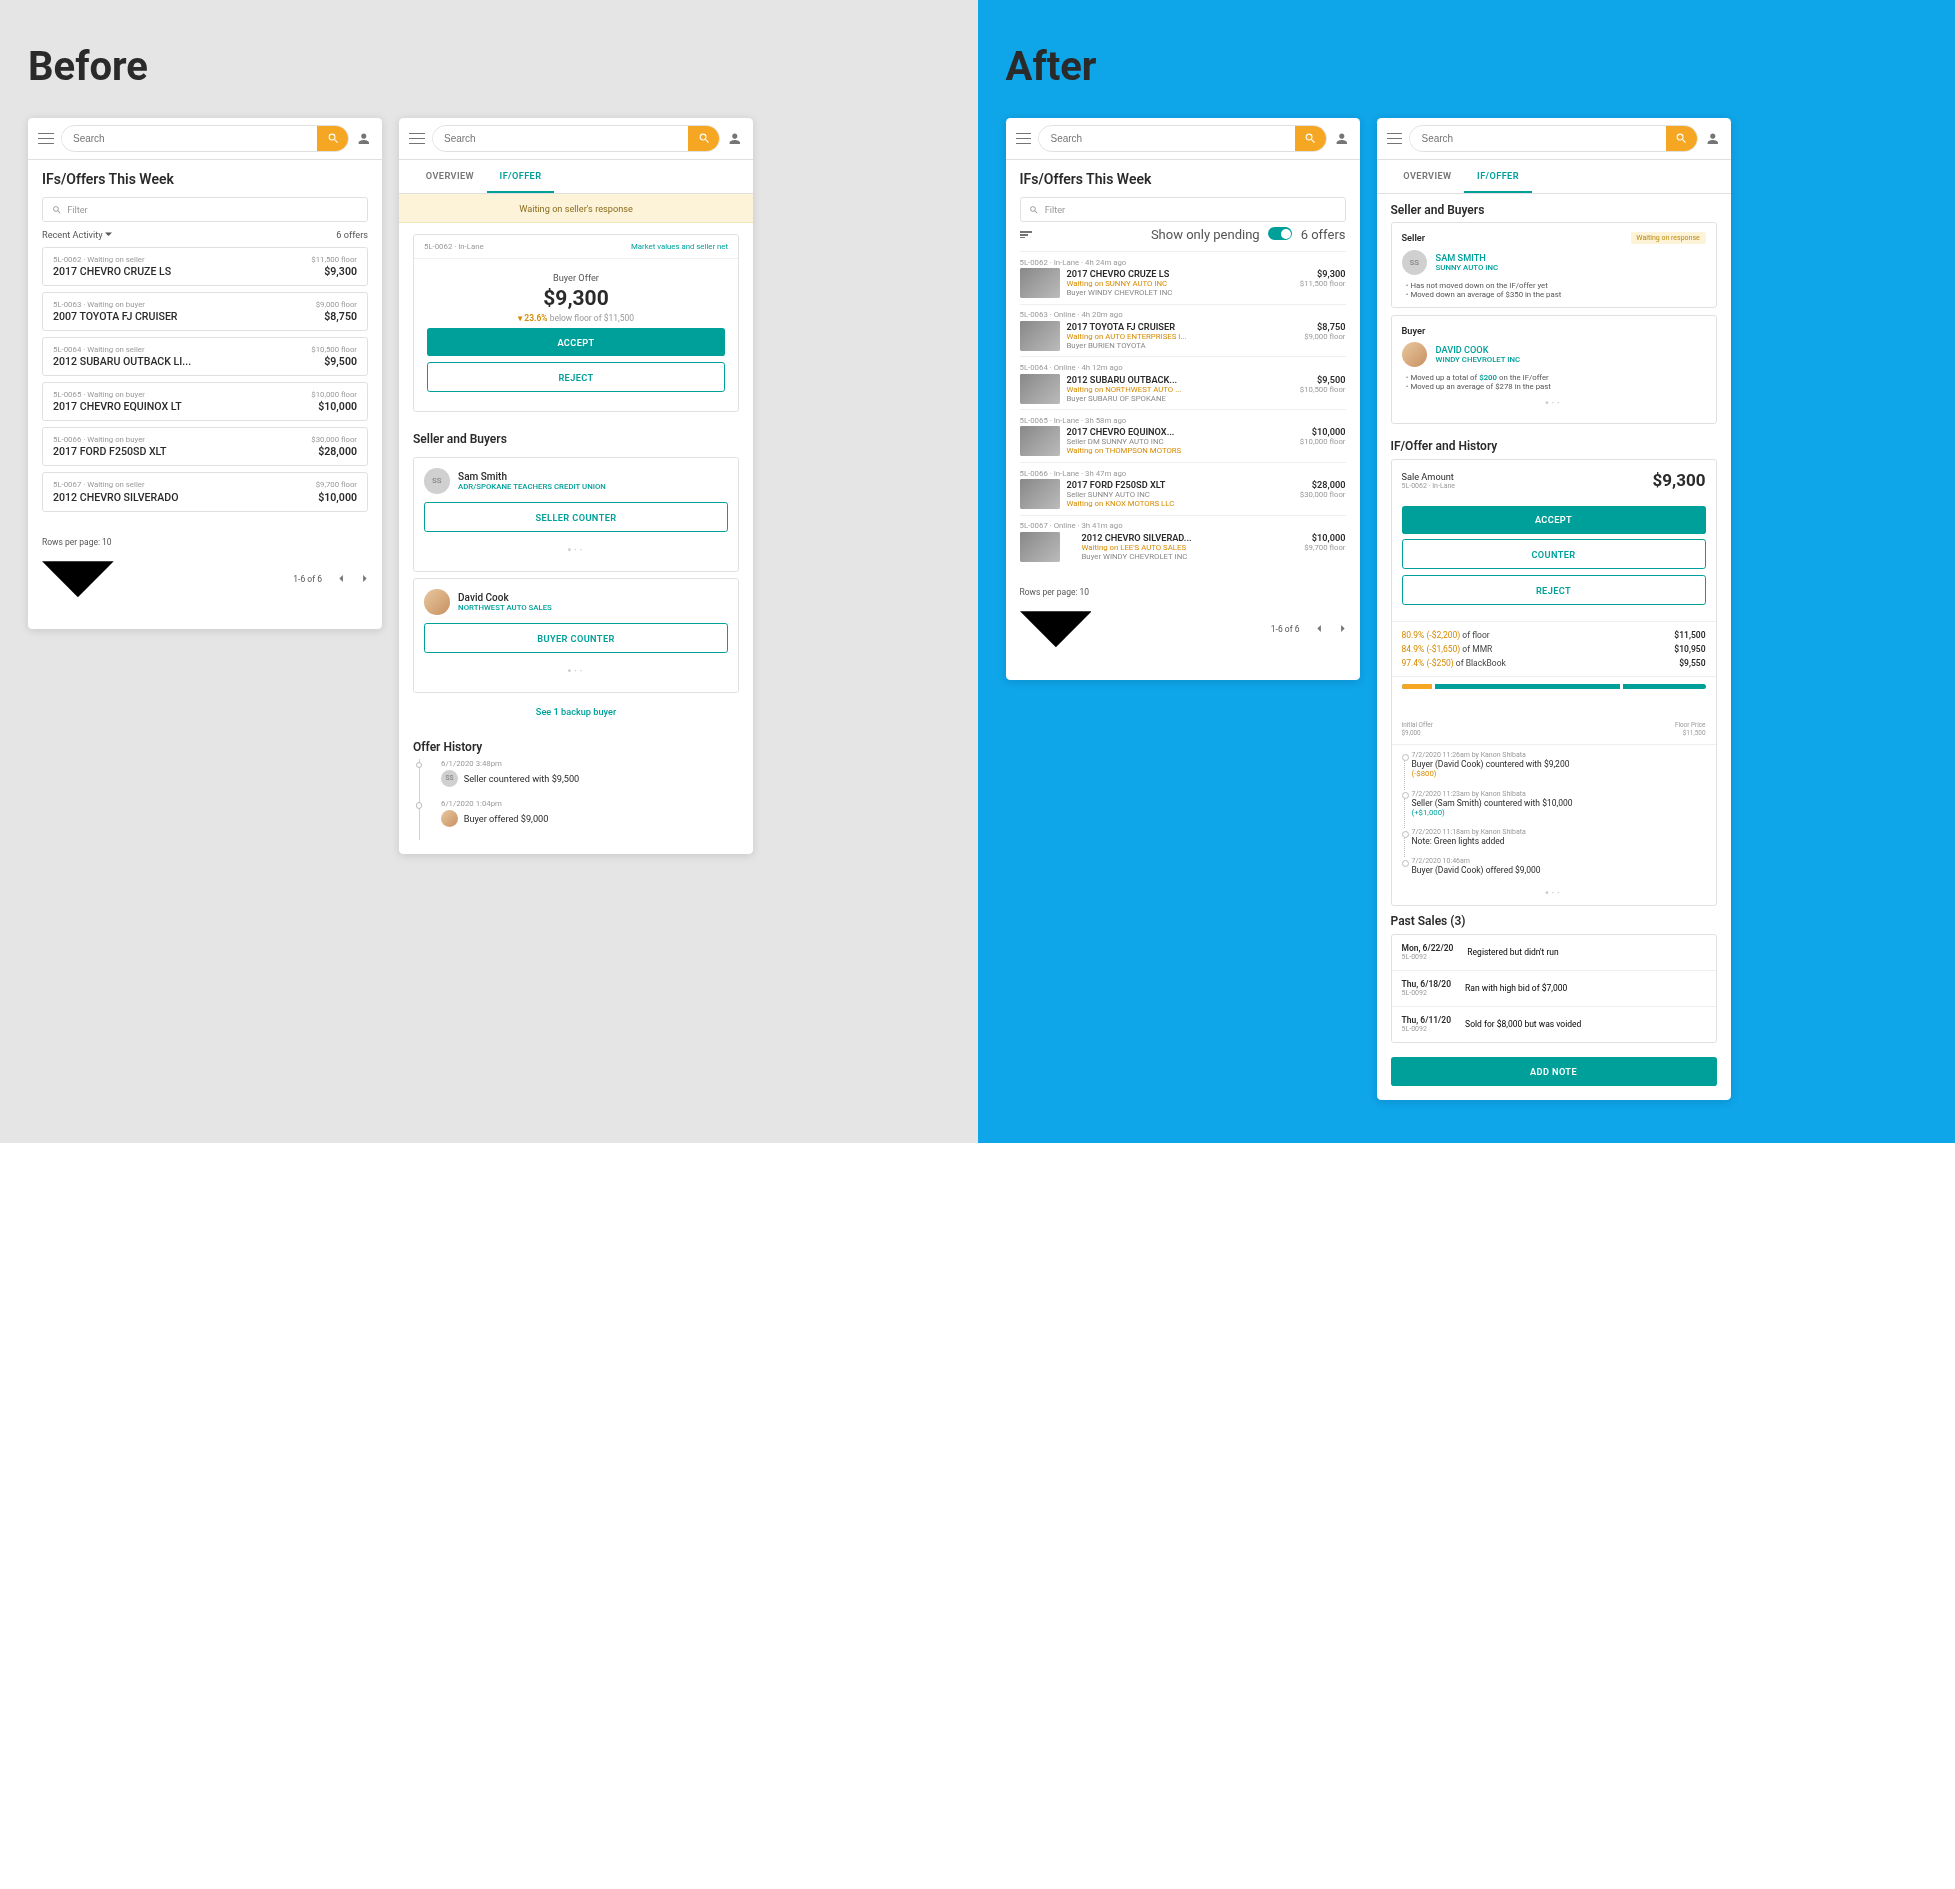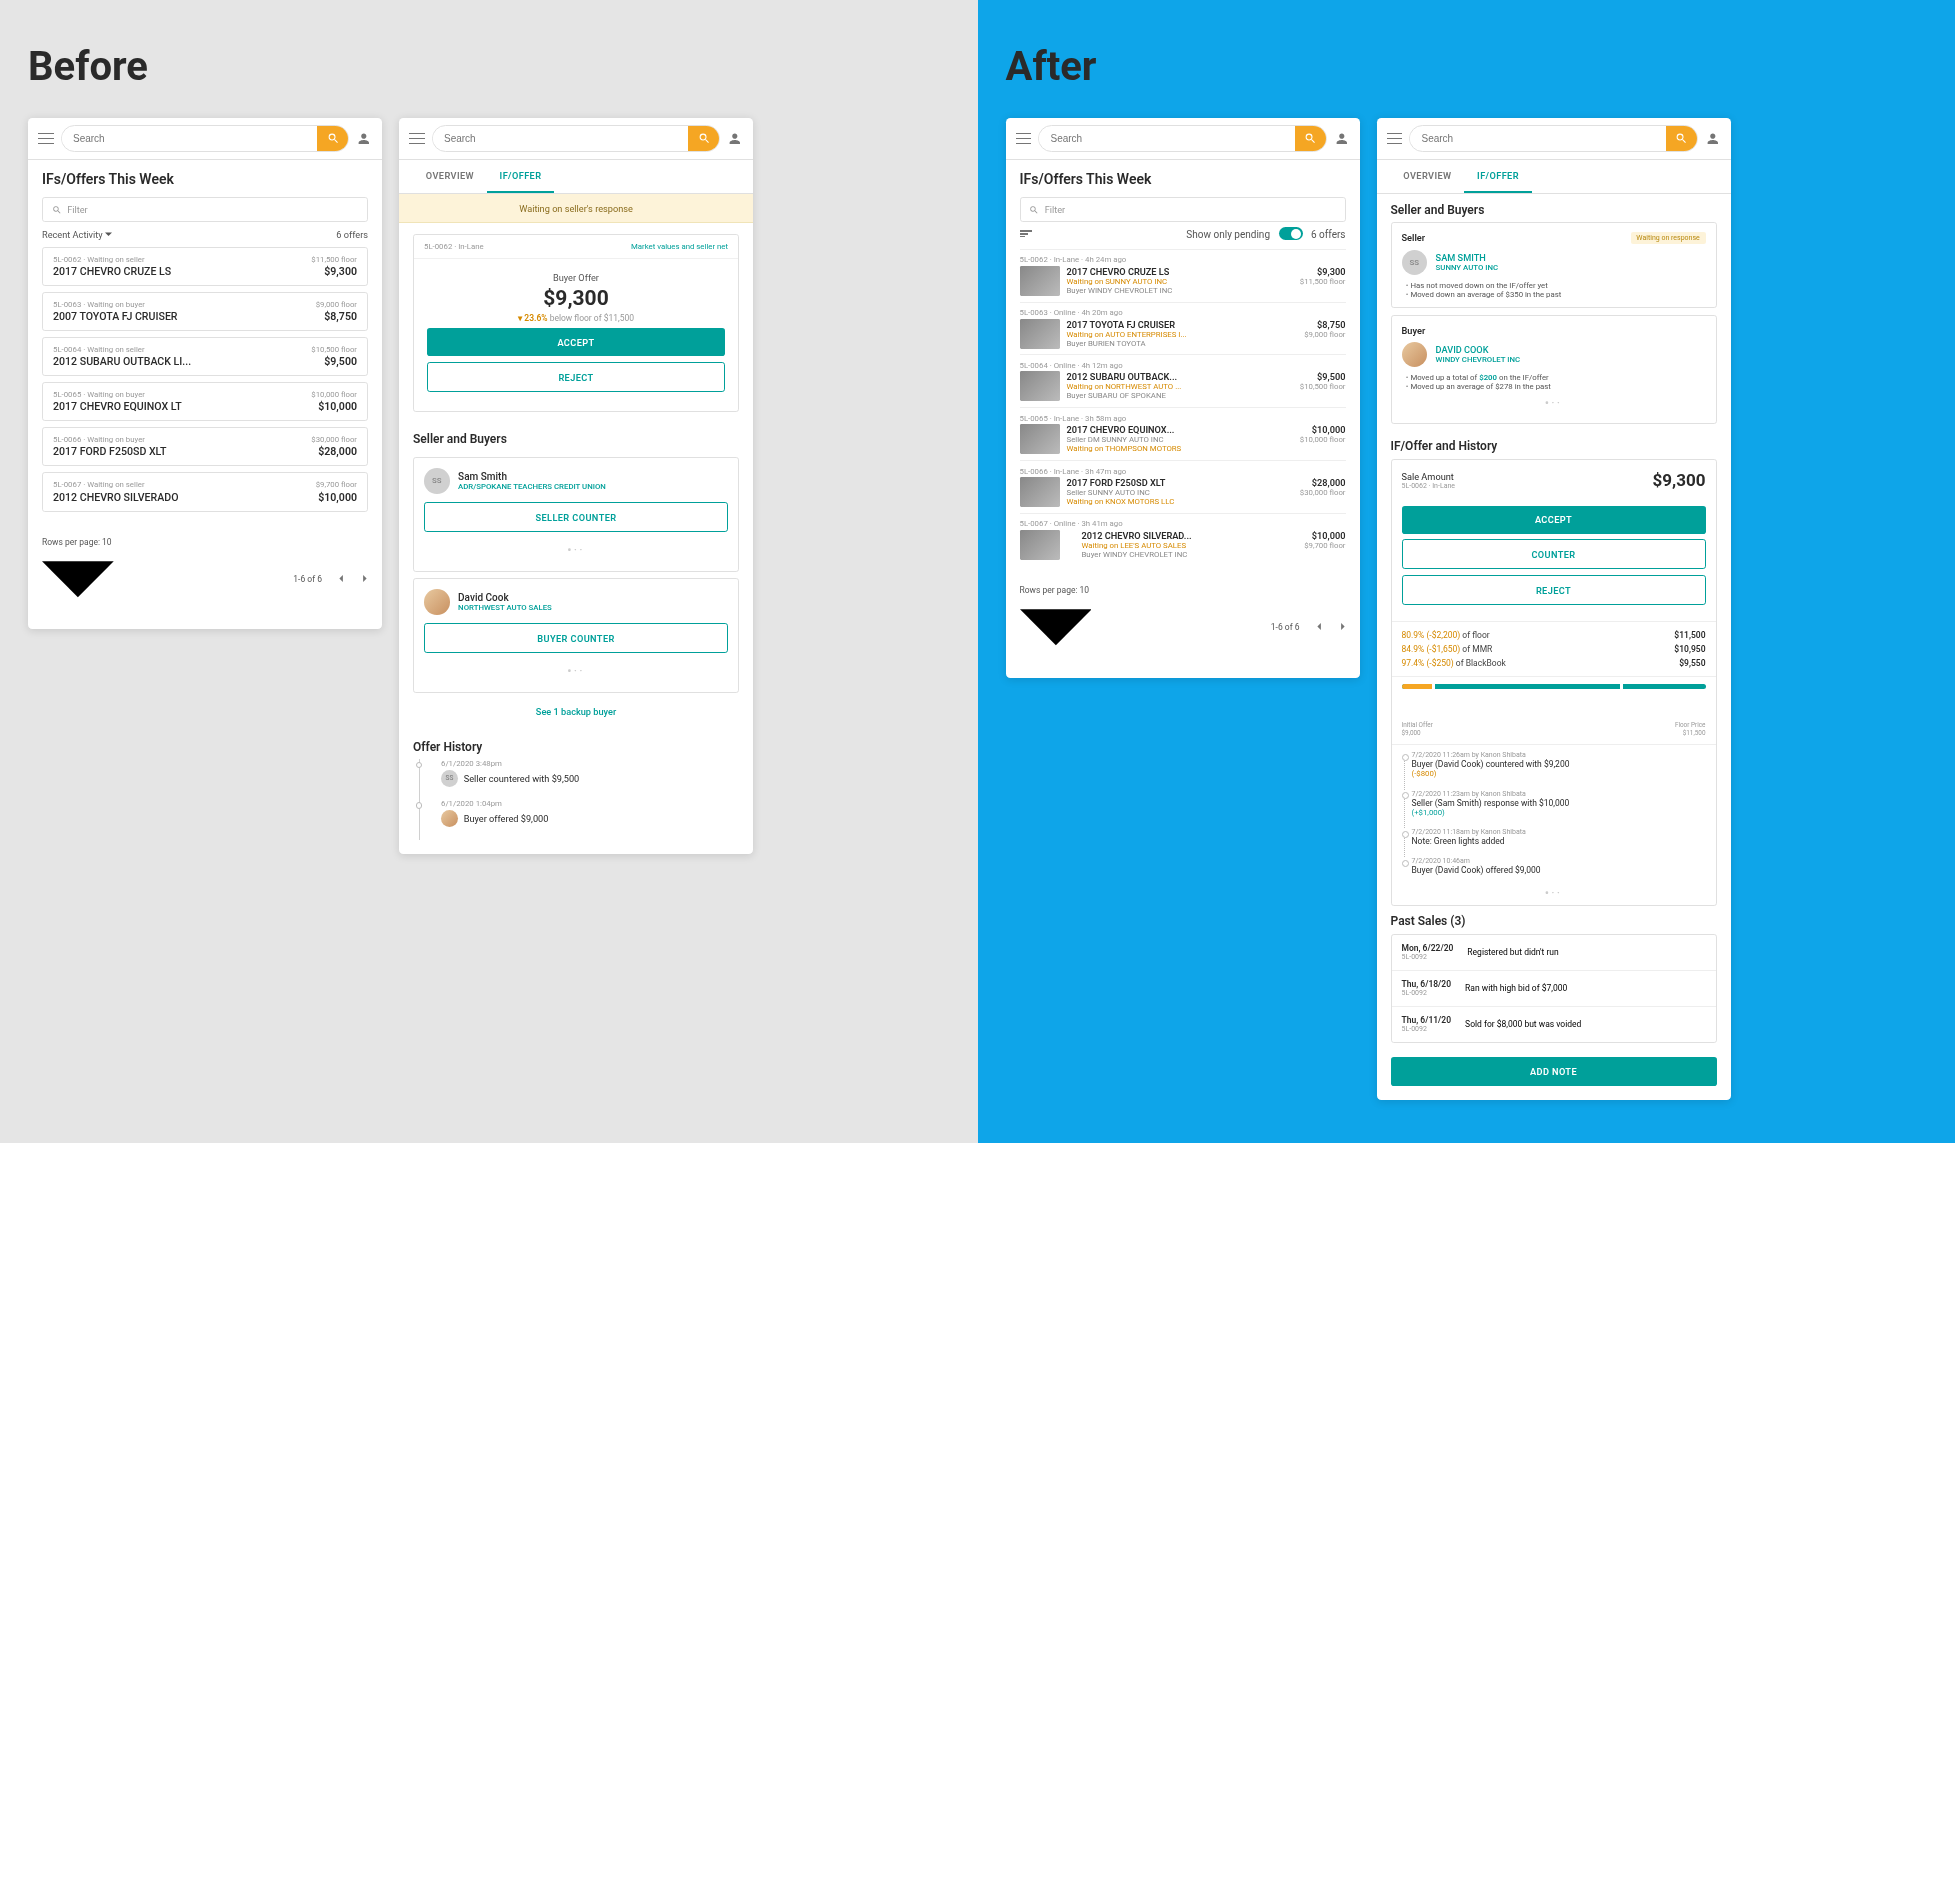--- a/index.html
+++ b/index.html
@@ -65,21 +65,21 @@
 .tl-time { font-size: 7.8px; color: #999; }
 .tl-main { font-size: 9.2px; color: #2a2a2a; display: flex; align-items: center; gap: 5.7px; margin-top: 1.4px; }
 .tl-note { font-size: 8.5px; color: #888; margin-left: 20px; margin-top: 1.4px; }
 .tl-avatar { width: 17px; height: 17px; border-radius: 50%; background: linear-gradient(135deg,#e8c9a0,#c89060); flex-shrink:0; }
 .tl-avatar-gray { background: #d0d0d0; display:flex;align-items:center;justify-content:center;font-size:6.4px;color:#888;font-weight:600; }
 
 .sorticon { display:flex;flex-direction:column;gap:1.4px;width:12.8px; }
 .sorticon span { height:1.4px;background:#757575; }
 .sorticon span:nth-child(1){width:100%;} .sorticon span:nth-child(2){width:70%;} .sorticon span:nth-child(3){width:40%;}
 .pendrow { display:flex;align-items:center;justify-content:space-between;padding:5.7px 0 8.5px; }
-.pendrow-right { display:flex;align-items:flex-end;gap:8.5px;font-size:10px;color:#555; }
+.pendrow-right { display:flex;align-items:flex-start;gap:8.5px;font-size:13px;color:#555; }
 .toggle { width:24px;height:12.8px;background:#00a09a;border-radius:7px;position:relative; }
 .toggle::after { content:'';position:absolute;right:1.4px;top:1.4px;width:10px;height:10px;background:#fff;border-radius:50%; }
 .vlist .vitem { border-top:0.7px solid #eee;padding:5.7px 0;display:flex;gap:7px; }
 .vlist .vitem-head { font-size:7.8px;color:#999;padding-bottom:1.4px; }
 .thumb { width:40px;height:30px;background:linear-gradient(135deg,#888,#bbb);border-radius:1.4px;flex-shrink:0;margin-top:11.4px; }
 .vinfo { flex:1; }
 .vname { font-size:9.2px;font-weight:600;color:#2a2a2a; }
 .vwait { font-size:7.8px;color:#d68a00; }
 .vsub { font-size:7.8px;color:#888; }
 .vright { text-align:right; }
@@ -597,21 +597,21 @@
           </div>
         </div>
         <div class="hist" id="after-hist">
             <div class="hist-item">
               <div class="hist-time">7/2/2020 11:26am by Kanon Shibata</div>
               <div class="hist-main">Buyer (David Cook) countered with $9,200</div>
               <div class="hist-delta-neg">(-$800)</div>
             </div>
             <div class="hist-item">
               <div class="hist-time">7/2/2020 11:23am by Kanon Shibata</div>
-              <div class="hist-main">Seller (Sam Smith) response with $10,000</div>
+              <div class="hist-main">Seller (Sam Smith) countered with $10,000</div>
               <div class="hist-delta-pos">(+$1,000)</div>
             </div>
             <div class="hist-item">
               <div class="hist-time">7/2/2020 11:18am by Kanon Shibata</div>
               <div class="hist-main">Note: Green lights added</div>
             </div>
             <div class="hist-item">
               <div class="hist-time">7/2/2020 10:46am</div>
               <div class="hist-main">Buyer (David Cook) offered $9,000</div>
             </div>

